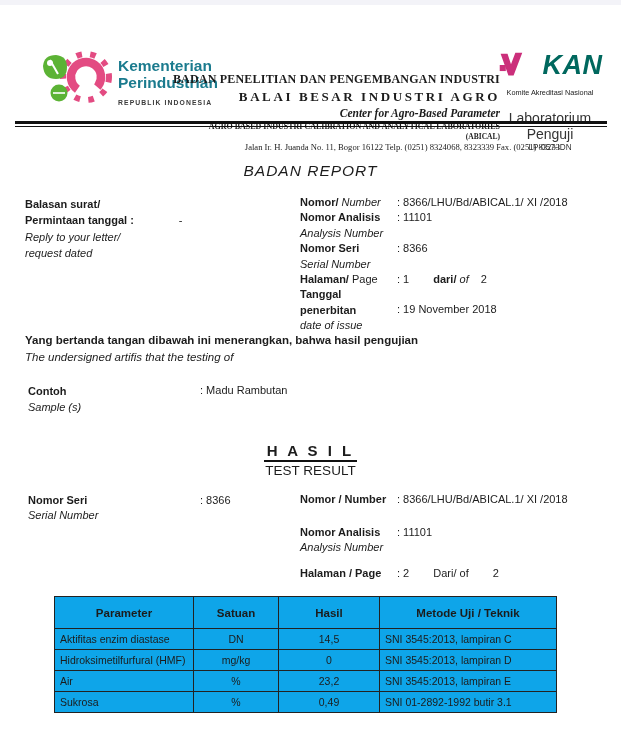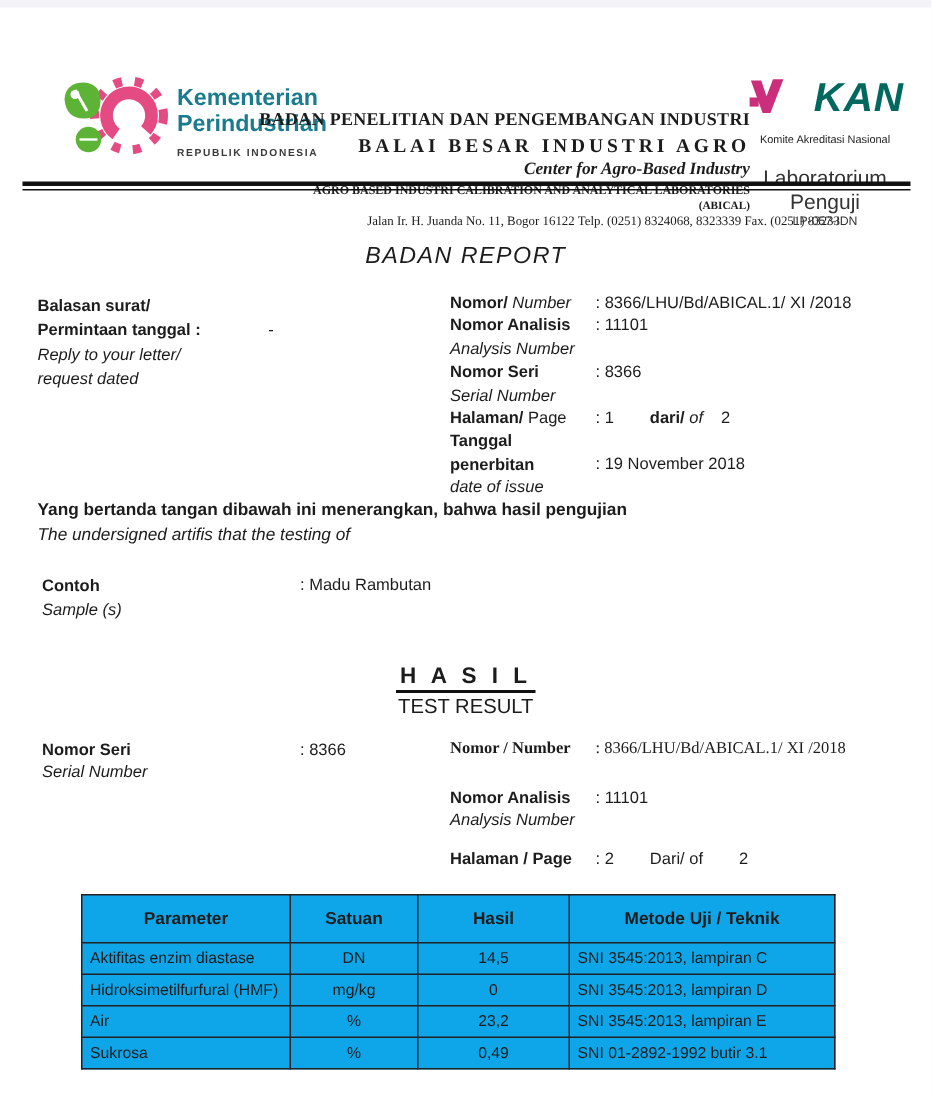--- a/index.html
+++ b/index.html
@@ -60,21 +60,21 @@
     left:150px;top:383px;font-size:47px;color:var(--watermark-gray);
     letter-spacing:.5px;white-space:nowrap;z-index:3;opacity:.88;
   }
 
   
   .result-title{left:0;top:442px;width:621px;text-align:center;z-index:4;}
   .result-title span{display:inline-block;font-size:15px;font-weight:700;letter-spacing:3px;border-bottom:2.4px solid #111;padding:0 3px 1px;}
   .result-subtitle{left:0;top:463px;width:621px;text-align:center;font-size:13.5px;z-index:4;}
 
   .info2-left{left:28px;top:493px;font-size:11px;line-height:14.5px;}
-  .info2-r1{left:300px;top:493px;font-size:11px;font-family:Liberation Serif, serif;}
+  .info2-r1{left:300px;top:493px;font-size:11px;}
   .info2-r2{left:300px;top:525px;font-size:11px;line-height:14.5px;}
   .info2-r4{left:300px;top:567px;font-size:11px;}
   .gap-md{display:inline-block;width:24px;}
   .gap-sm{display:inline-block;width:12px;}
 
   
   .result-table{left:54px;top:596px;border-collapse:collapse;table-layout:fixed;z-index:4;background:#0ea5e9;padding-left:28px;}
   .result-table th,.result-table td{border:1.4px solid #222;overflow:hidden;white-space:nowrap;}
   .result-table th{font-size:11.5px;font-weight:700;height:29px;text-align:center;}
   .result-table td{font-size:10.5px;height:20px;padding:0 5px;}
@@ -97,21 +97,21 @@
   </svg>
   <div class="abs ministry-text">
     <div class="ministry-name">Kementerian</div>
     <div class="ministry-name">Perindustrian</div>
     <div class="ministry-sub">REPUBLIK INDONESIA</div>
   </div>
 
   <div class="abs org-block serif">
     <div class="org-l1">BADAN PENELITIAN DAN PENGEMBANGAN INDUSTRI</div>
     <div class="org-l2">BALAI BESAR INDUSTRI AGRO</div>
-    <div class="org-l3">Center for Agro-Based Industry</div>
+    <div class="org-l3">Center for Agro-Based Parameter</div>
     <div class="org-l4">AGRO BASED INDUSTRI CALIBRATION AND ANALYTICAL LABORATORIES</div>
     <div class="org-l5">(ABICAL)</div>
     <div class="org-l6">Jalan Ir. H. Juanda No. 11, Bogor 16122 Telp. (0251) 8324068, 8323339 Fax. (0251) 83233</div>
   </div>
 
   <div class="abs kan-block">
     <div class="kan-row">
       <svg width="26" height="30" viewBox="0 0 30 32">
         <path d="M3 3 L11 3 L15 15 L20 2 L28 2 L18 28 L12 28 Z" fill="var(--kan-magenta)"></path>
         <rect x="2" y="16" width="7" height="7" fill="var(--kan-magenta)"></rect>

